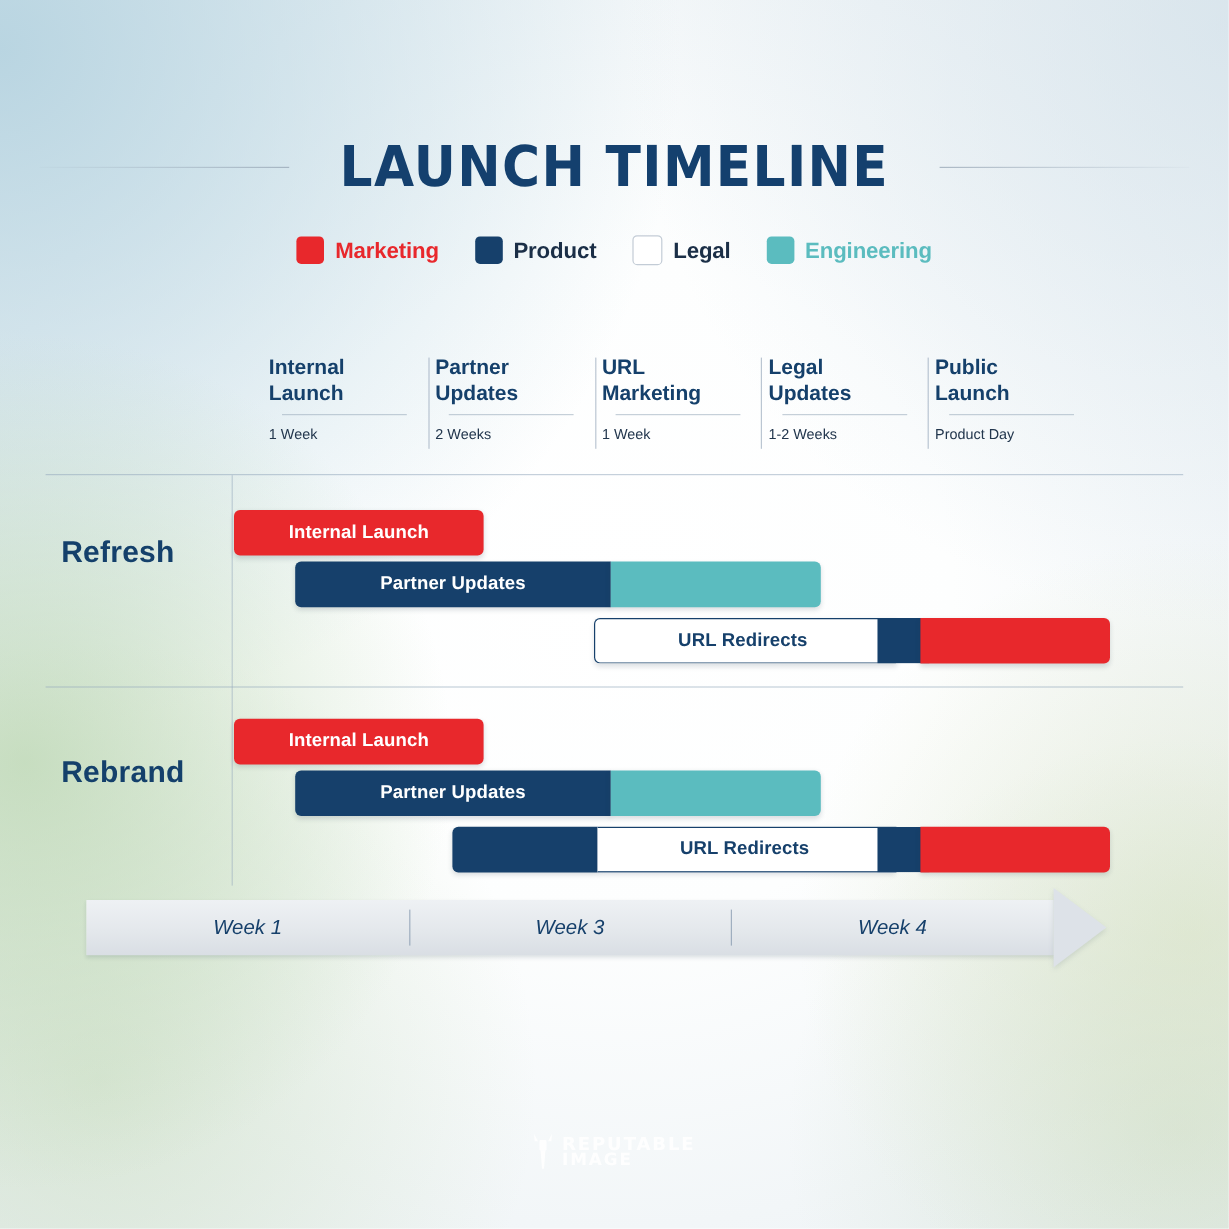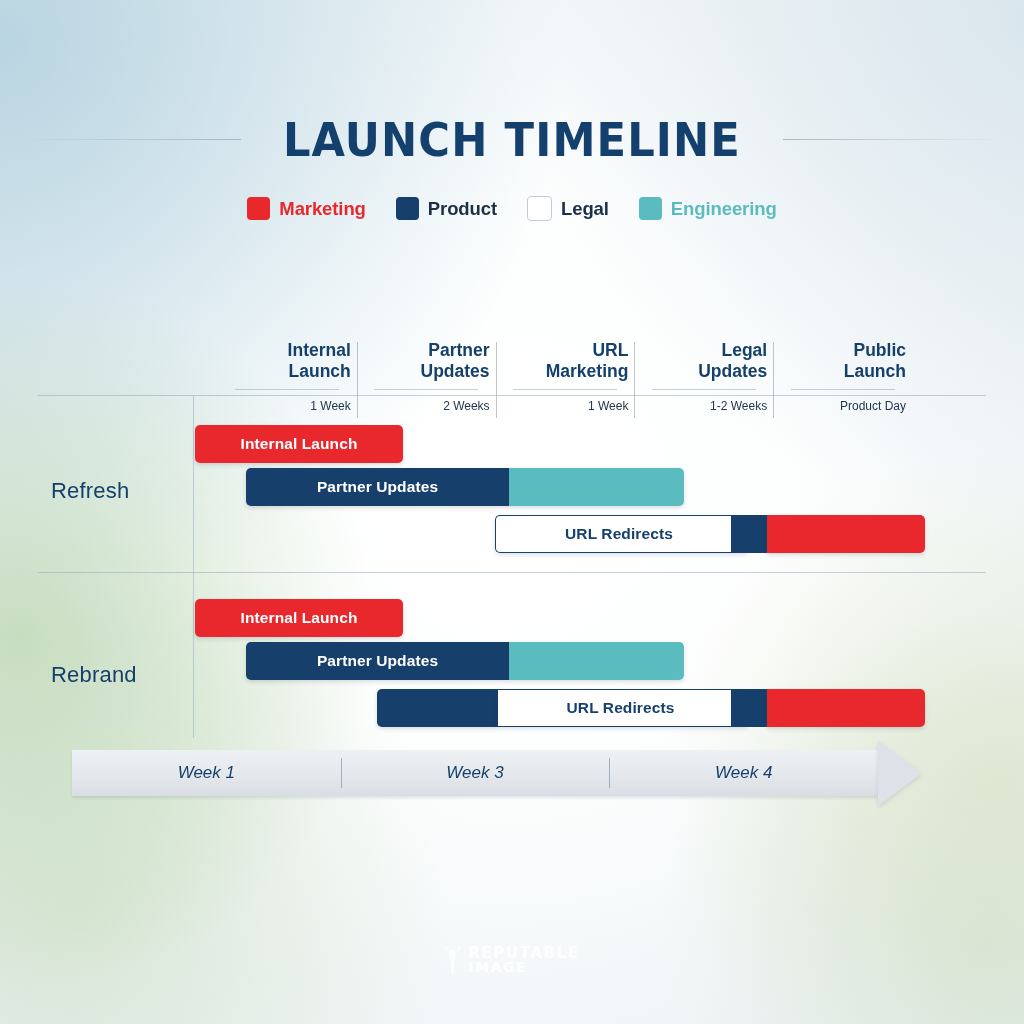--- a/index.html
+++ b/index.html
@@ -85,23 +85,22 @@
   .phase-header {
     position: absolute;
     left: 218px;
     top: 296px;
     width: 694px;
     display: flex;
   }
   .phase-col {
     flex: 1 1 0;
     position: relative;
-    text-align: right;
+    text-align: left;
     padding: 0 6px;
-    margin-top: 44px;
   }
   .phase-col + .phase-col::before {
     content: "";
     position: absolute;
     left: 0; top: 2px;
     width: 1px;
     height: 76px;
     background: rgba(150,168,186,0.65);
   }
   .phase-name {
@@ -133,25 +132,24 @@
   }
   .vrule {
     position: absolute;
     left: 193px;
     width: 1px;
     background: rgba(150,170,190,0.5);
   }
 
   .row-label {
     position: absolute;
-    font-size: 22px;
-    font-weight: normal;
+    font-size: 25px;
+    font-weight: bold;
     color: #14406b;
     letter-spacing: 0.2px;
-    margin-top: 32px;
   }
 
   .bar {
     position: absolute;
     height: 38px;
     border-radius: 5px;
     box-shadow: 0 2px 4px rgba(30,50,70,0.16);
     display: flex;
     align-items: center;
     overflow: visible;

